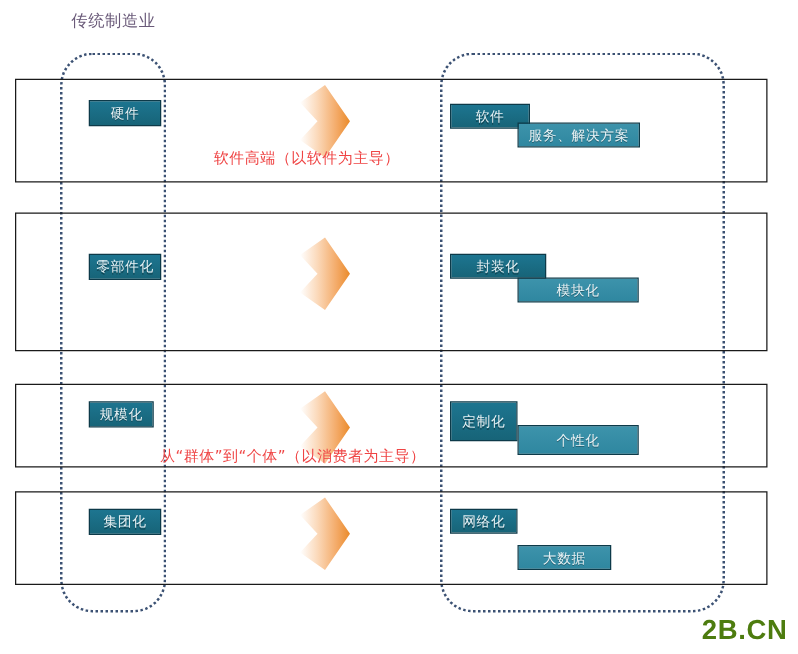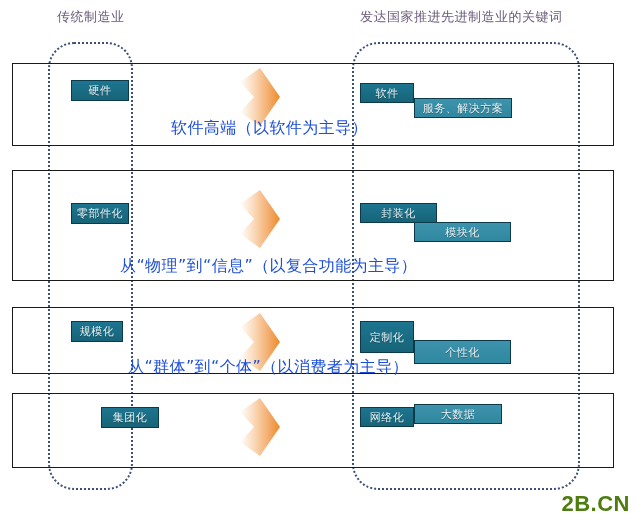--- a/index.html
+++ b/index.html
@@ -74,55 +74,55 @@
     letter-spacing: 0.5px;
     text-shadow: 0 1px 0 rgba(0,0,0,0.35);
   }
   .tbox.dark  { background: linear-gradient(180deg,#1d7590 0%, #176478 100%); }
   .tbox.light { background: linear-gradient(180deg,#3d93ab 0%, #2f87a0 100%); }
 
   
   #box-hardware    { left: 71px;  top: 80px;  width: 58px; height: 21px; }
   #box-parts       { left: 71px;  top: 203px; width: 58px; height: 21px; }
   #box-scale       { left: 71px;  top: 321px; width: 52px; height: 21px; }
-  #box-group       { left: 71px;  top: 407px; width: 58px; height: 21px; margin-left: 30px; }
-
-  
-  #box-software    { left: 360px; top: 83px;  width: 54px;  height: 20px; text-align: center; }
+  #box-group       { left: 71px;  top: 407px; width: 58px; height: 21px; }
+
+  
+  #box-software    { left: 360px; top: 83px;  width: 64px;  height: 20px; text-align: center; }
   #box-service     { left: 414px; top: 98px;  width: 98px;  height: 20px; }
 
   
   #box-package     { left: 360px; top: 203px; width: 77px;  height: 20px; }
   #box-module      { left: 414px; top: 222px; width: 97px;  height: 20px; text-align: right; }
   #box-system      { left: 511px; top: 238px; width: 68px;  height: 20px; }
 
   
   #box-custom      { left: 360px; top: 321px; width: 54px;  height: 32px; }
   #box-personal    { left: 414px; top: 340px; width: 97px;  height: 24px; }
 
   
   #box-network     { left: 360px; top: 407px; width: 54px;  height: 20px; }
-  #box-bigdata     { left: 414px; top: 404px; width: 88px;  height: 20px; }
+  #box-bigdata     { left: 414px; top: 436px; width: 75px;  height: 20px; }
 
   
   .arrow {
     position: absolute;
     width: 44px;
     height: 62px;
   }
   #arrow-1 { left: 238px; top: 66px; }
   #arrow-2 { left: 238px; top: 188px; }
   #arrow-3 { left: 238px; top: 311px; }
   #arrow-4 { left: 238px; top: 396px; }
 
   
   .caption {
     position: absolute;
-    font-size: 16px;
-    color: #1d4ed8;
+    font-size: 12px;
+    color: #ef4444;
     white-space: nowrap;
     letter-spacing: 0.4px;
   }
   #caption-1 { left: 171px; top: 118px; }
   #caption-2 { left: 120px; top: 256px; }
   #caption-3 { left: 128px; top: 357px; }
   #caption-4 { left: 148px; top: 447px; }
 
   
   #watermark {
@@ -135,21 +135,20 @@
     letter-spacing: 0.5px;
     font-family: "Liberation Sans", sans-serif;
   }
 </style>
 </head>
 <body>
 
 <div id="canvas">
 
   <div class="col-header" id="header-left">传统制造业</div>
-  <div class="col-header" id="header-right">发达国家推进先进制造业的关键词</div>
 
   <div class="dashed-col" id="dashed-col-left"></div>
   <div class="dashed-col" id="dashed-col-right"></div>
 
   <div class="row-box" id="row-box-1"></div>
 
   <div class="tbox dark" id="box-hardware">硬件</div>
 
   <svg class="arrow" id="arrow-1" viewBox="0 0 44 62">
     <defs>
@@ -177,21 +176,20 @@
       <linearGradient id="ag2" x1="0" y1="0" x2="1" y2="0">
         <stop offset="0%" stop-color="#ffffff"></stop>
         <stop offset="35%" stop-color="#fbd9ba"></stop>
         <stop offset="75%" stop-color="#f3a864"></stop>
         <stop offset="100%" stop-color="#ea8b2a"></stop>
       </linearGradient>
     </defs>
     <path d="M2,16 L22,2 L42,31 L22,60 L2,46 L16,31 Z" fill="url(#ag2)"></path>
   </svg>
 
-  <div class="caption" id="caption-2">从“物理”到“信息”（以复合功能为主导）</div>
 
   <div class="tbox dark" id="box-package">封装化</div>
   <div class="tbox light" id="box-module">模块化</div>
 
   <div class="row-box" id="row-box-3"></div>
 
   <div class="tbox dark" id="box-scale">规模化</div>
 
   <svg class="arrow" id="arrow-3" viewBox="0 0 44 62">
     <defs>

